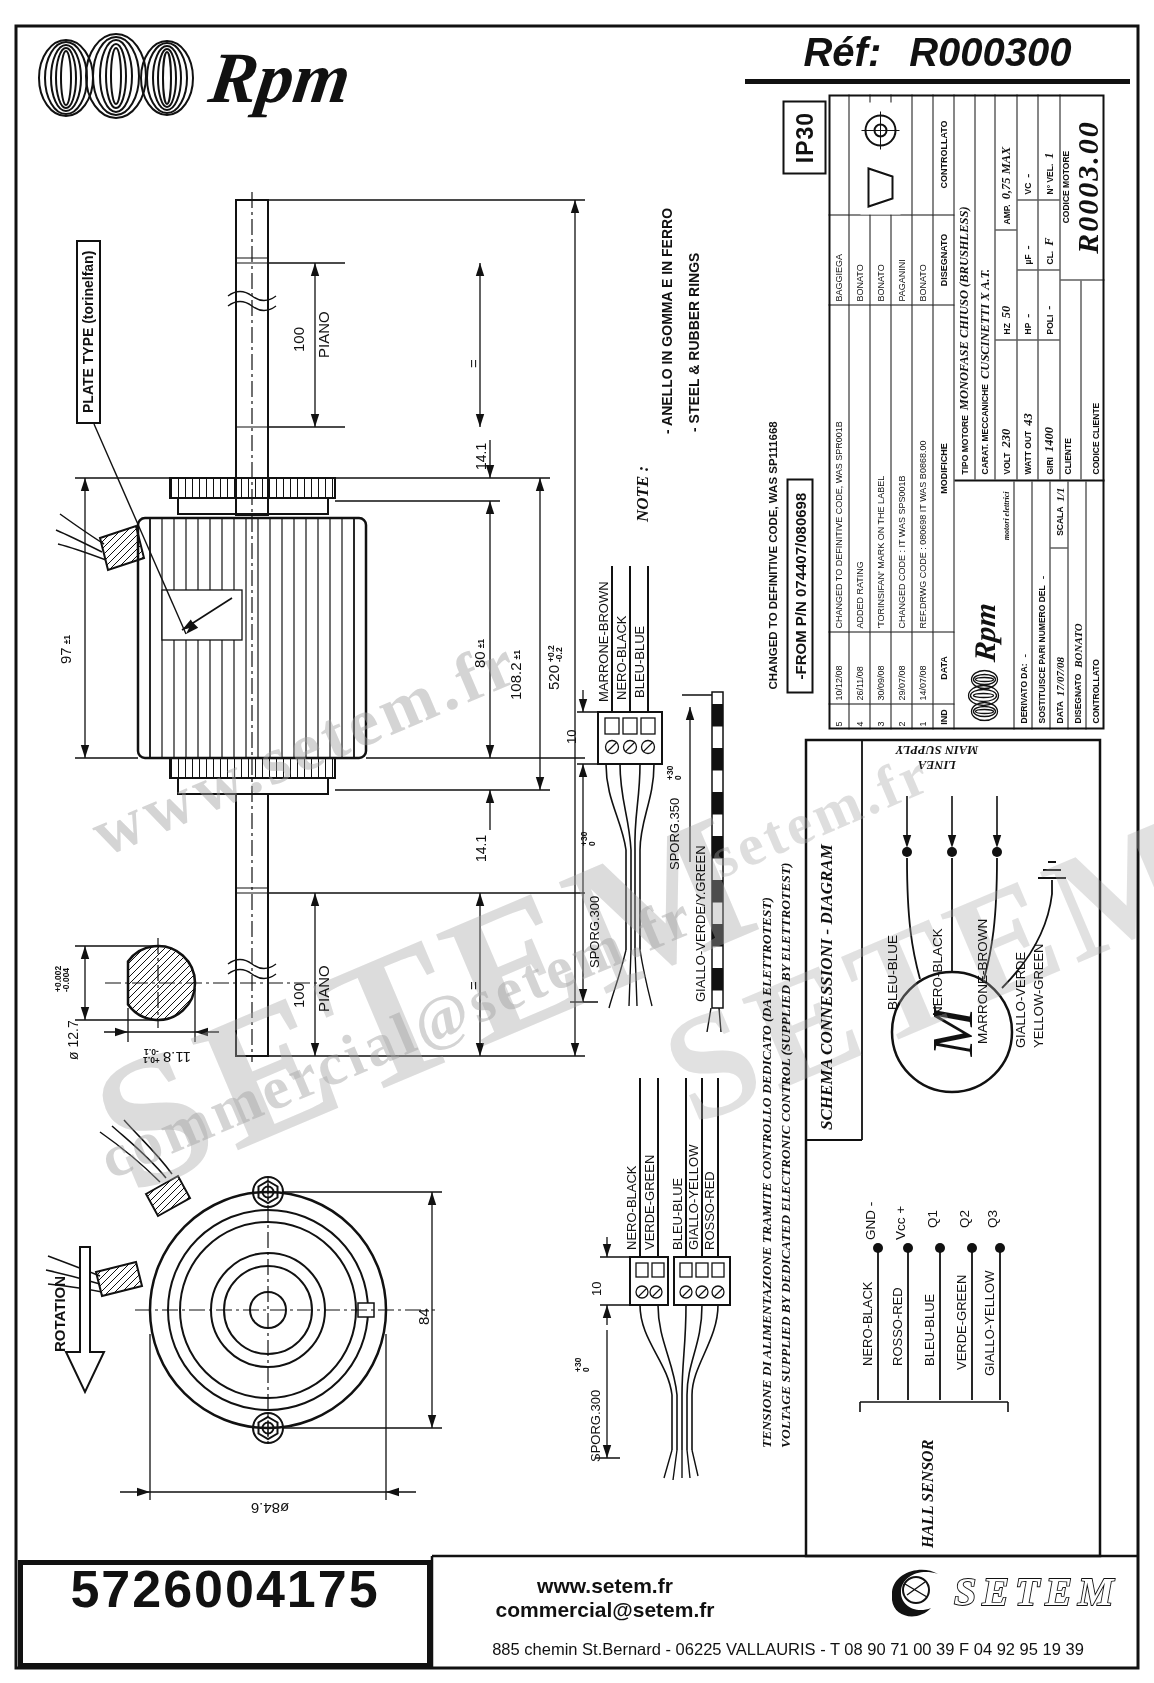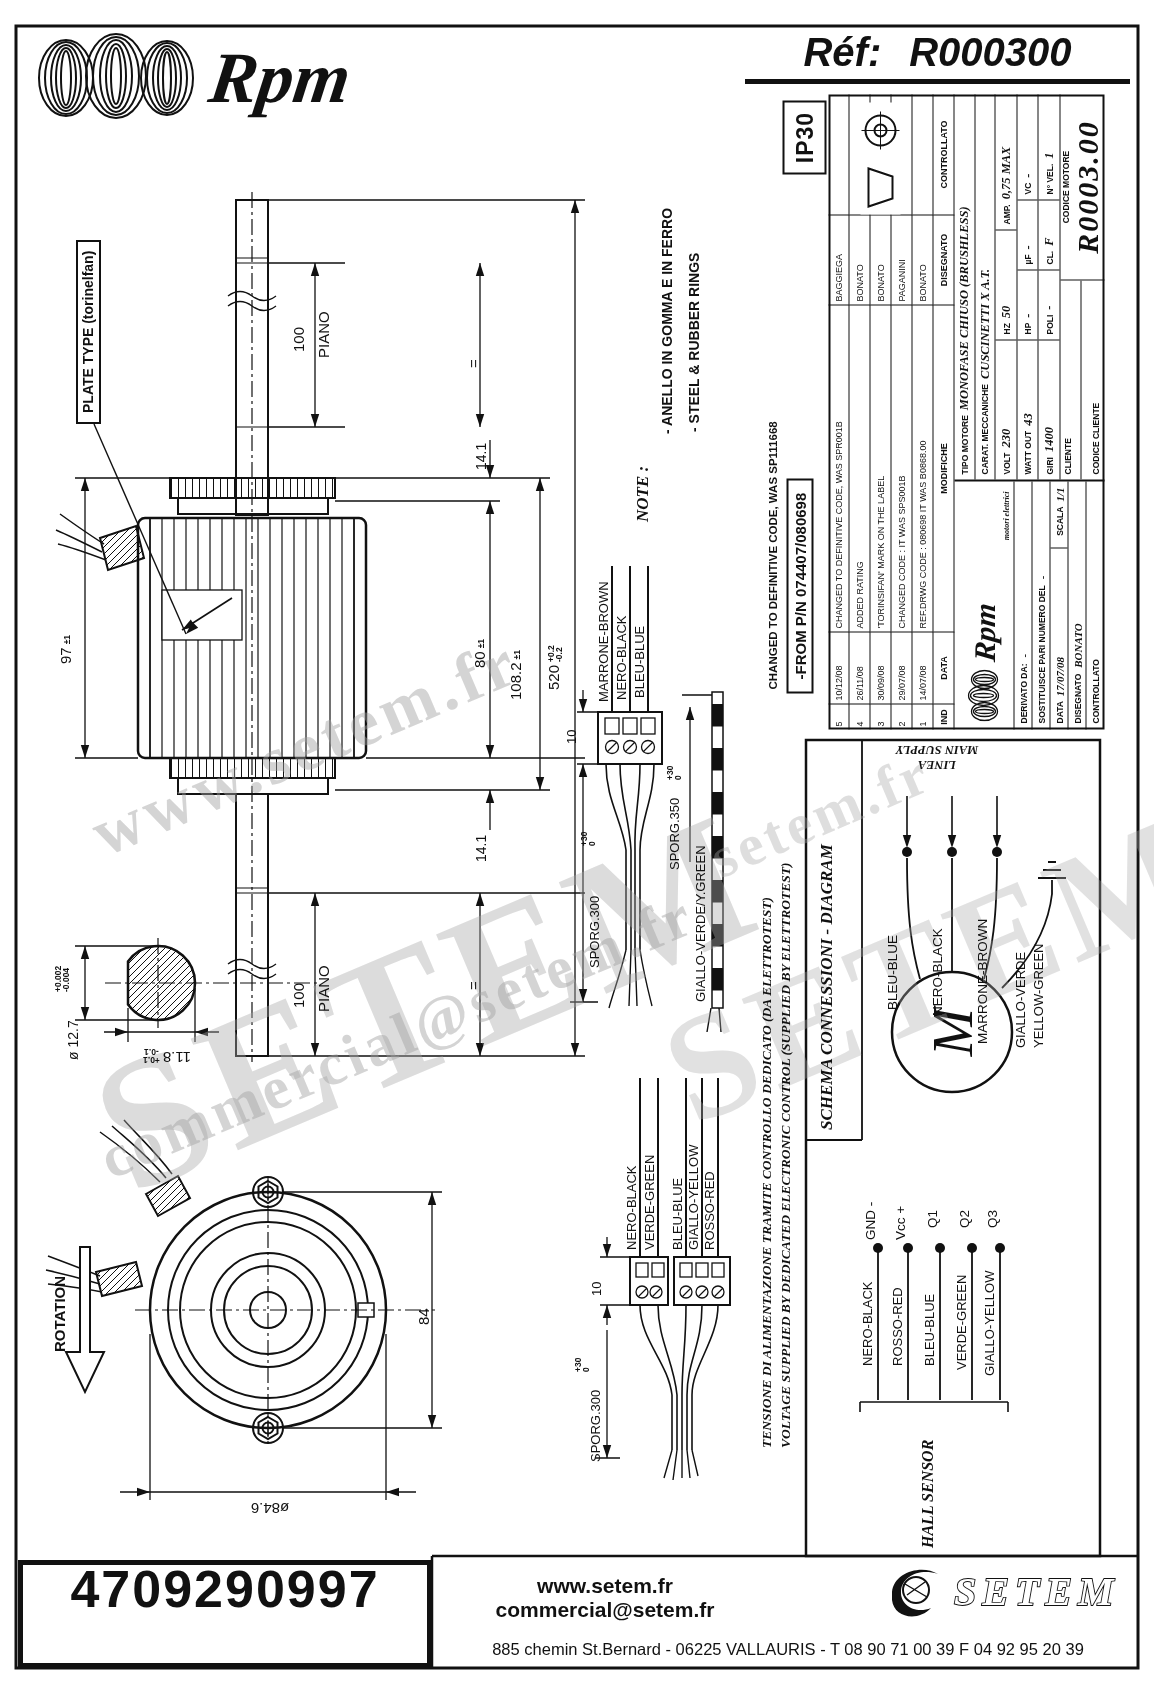--- a/index.html
+++ b/index.html
@@ -534,29 +534,29 @@
             <span class="cl">CODICE MOTORE</span>
             <span style="font-family:'Liberation Serif',serif;font-style:italic;font-weight:bold;font-size:30px;letter-spacing:2px">R0003.00</span>
           </div>
         </div>
       </div>
     </div>
   </div>
 </div>
 
 <div id="codebox">
-  <div class="num">4709290997</div>
+  <div class="num">5726004175</div>
 </div>
 <div id="siteblock">
   <div>www.setem.fr</div>
   <div>commercial@setem.fr</div>
 </div>
 <div id="setemlogo">
   <svg width="72" height="62" viewBox="0 0 72 62">
     <path d="M14 32 C16 12,44 4,60 14 C42 8,24 16,23 31 C22 46,38 54,53 48 C40 62,16 58,14 40 Z" fill="#111"></path>
     <circle cx="38" cy="30" r="13" fill="none" stroke="#111" stroke-width="2"></circle>
     <path d="M27 24 L49 37 M29 35 L47 22" stroke="#111" stroke-width="1.4"></path>
   </svg>
   <svg width="190" height="52" viewBox="0 0 190 52">
     <text x="4" y="40" font-family="Liberation Serif, serif" font-style="italic" font-weight="bold" font-size="40" letter-spacing="6" fill="#fff" stroke="#111" stroke-width="1.8" paint-order="stroke">SETEM</text>
   </svg>
 </div>
-<div id="addr">885 chemin St.Bernard  -  06225 VALLAURIS  -  T 08 90 71 00 39   F 04 92 95 20 39</div>
+<div id="addr">885 chemin St.Bernard  -  06225 VALLAURIS  -  T 08 90 71 00 39   F 04 92 95 19 39</div>
 
 </body></html>

